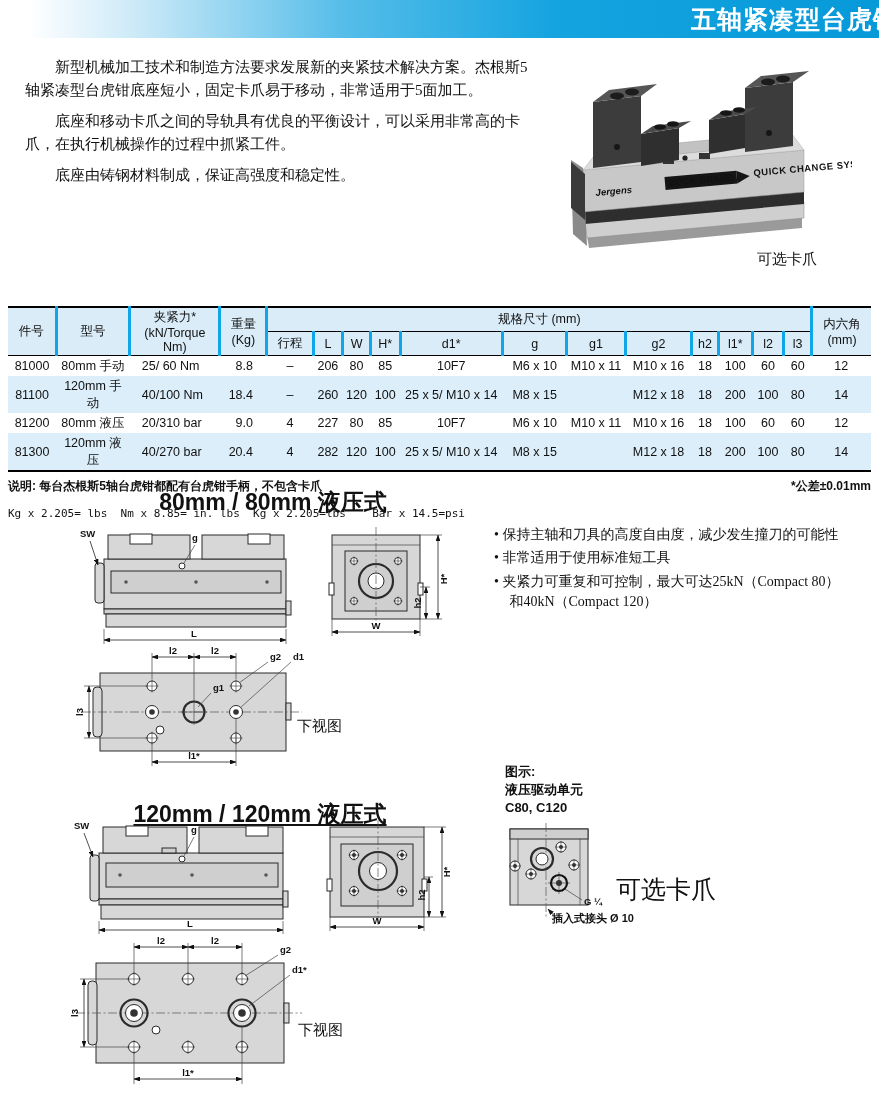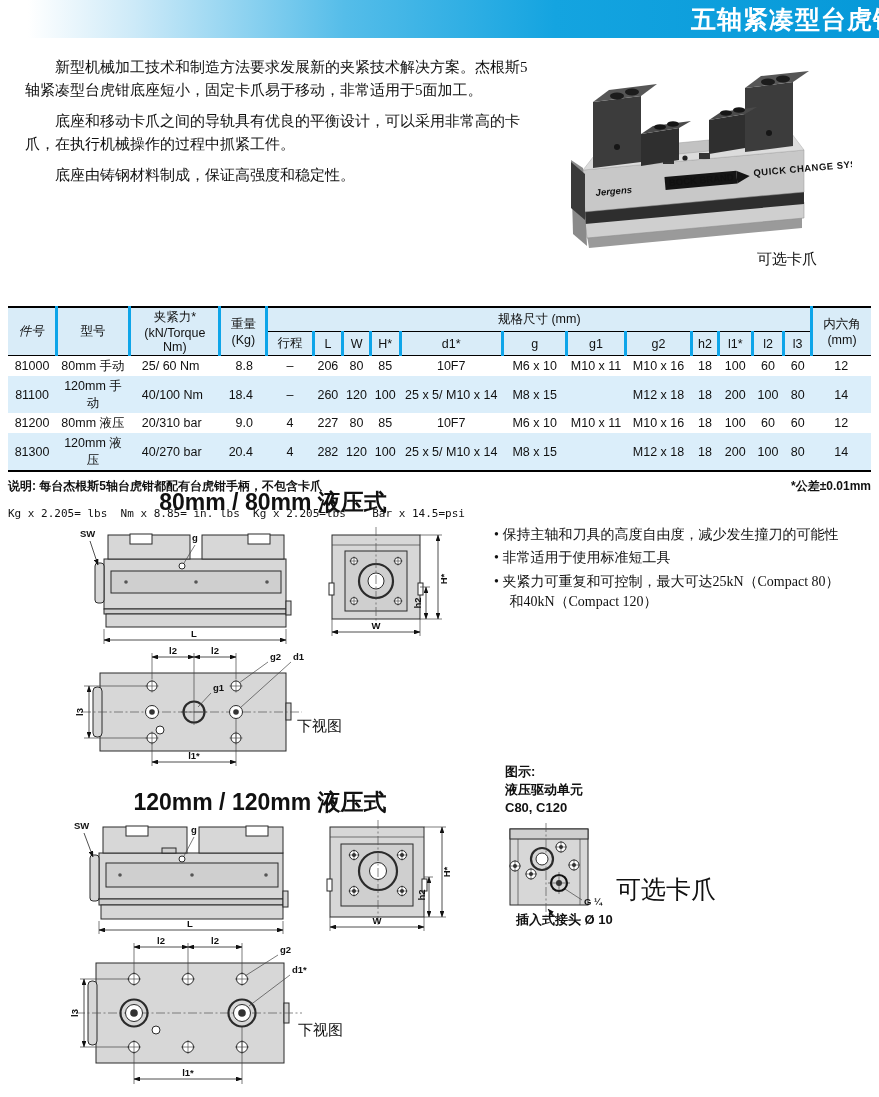--- a/index.html
+++ b/index.html
@@ -20,52 +20,52 @@
   .photo{position:absolute;left:552px;top:50px;width:300px;height:200px;}
   .photo-caption{position:absolute;left:757px;top:250px;font-size:15px;
     font-family:"Liberation Serif","DejaVu Serif",serif;}
 
   
   .table-wrap{position:absolute;left:8px;top:306px;width:863px;}
   table.spec{border-collapse:collapse;table-layout:fixed;width:863px;font-size:12.5px;
     border-top:2px solid #000;border-bottom:2px solid #000;}
   table.spec thead{border-bottom:1.5px solid #000;}
   table.spec thead th{background:#d9ecf8;font-weight:normal;padding:1px 2px;text-align:center;border-left:3px solid #0ea5e9;}
-  table.spec thead tr:first-child th:first-child{border-left:none;font-style:italic;}
+  table.spec thead tr:first-child th:first-child{border-left:none;}
   table.spec thead th.grp{border-bottom:1px solid #000;}
   table.spec td{padding:1.5px 3px;text-align:center;}
   table.spec tbody tr:nth-child(even){background:#dbeefa;}
   table.spec td.c2{text-align:left;padding-left:12px;}
   table.spec td.c3{text-align:right;padding-right:14px;}
 
   .note-row{display:flex;justify-content:space-between;margin-top:6px;font-size:12px;font-weight:bold;}
   .conv{margin-top:12px;font-family:"DejaVu Sans Mono","Liberation Mono",monospace;font-size:11px;white-space:pre;}
 
   
   .sec{position:absolute;left:0;width:879px;}
   .sec80{top:487px;height:288px;}
   .sec120{top:775px;height:322px;}
   .sec-title{position:absolute;text-align:center;font-size:23px;font-weight:bold;}
   .t80{left:88px;top:0;width:370px;}
-  .t120{left:70px;top:12px;width:380px;}
+  .t120{left:70px;top:24px;width:380px;text-decoration:underline;}
   .abs{position:absolute;}
   .dcap{position:absolute;font-size:15px;font-family:"Liberation Serif","DejaVu Serif",serif;}
 
   
   .bullets{position:absolute;left:494px;top:38px;width:356px;
     font-family:"Liberation Serif","DejaVu Serif",serif;font-size:14px;line-height:1.45;}
   .bullets ul{list-style:none;margin:0;padding:0;}
   .bullets li{margin:0 0 3px 0;padding-left:1.1em;text-indent:-1.1em;}
   .bullets li::before{content:"• ";}
 
   
   .hydro-note{position:absolute;left:505px;top:-12px;font-size:13px;font-weight:bold;line-height:18px;}
   .port-label{position:absolute;left:616px;top:98px;font-size:25px;
     font-family:"Liberation Serif","DejaVu Serif",serif;}
-  .insert-label{position:absolute;left:516px;top:136px;font-size:13px;font-weight:bold;}
+  .insert-label{position:absolute;left:552px;top:136px;font-size:11px;font-weight:bold;}
 
   
   svg text{font-size:9.5px;font-weight:bold;fill:#111;font-family:"Liberation Sans",sans-serif;}
   svg .s{stroke:#2b2b2b;stroke-width:1;fill:#d7d7d7;}
   svg .s2{stroke:#2b2b2b;stroke-width:1;fill:#cfcfcf;}
   svg .wn{stroke:#2b2b2b;stroke-width:1;fill:#fff;}
   svg .dim{stroke:#222;stroke-width:0.8;fill:none;}
   svg .ext{stroke:#444;stroke-width:0.7;fill:none;}
   svg .cl{stroke:#555;stroke-width:0.7;stroke-dasharray:9 2.5 2 2.5;fill:none;}
   svg .cross{stroke:#333;stroke-width:0.6;fill:none;}

